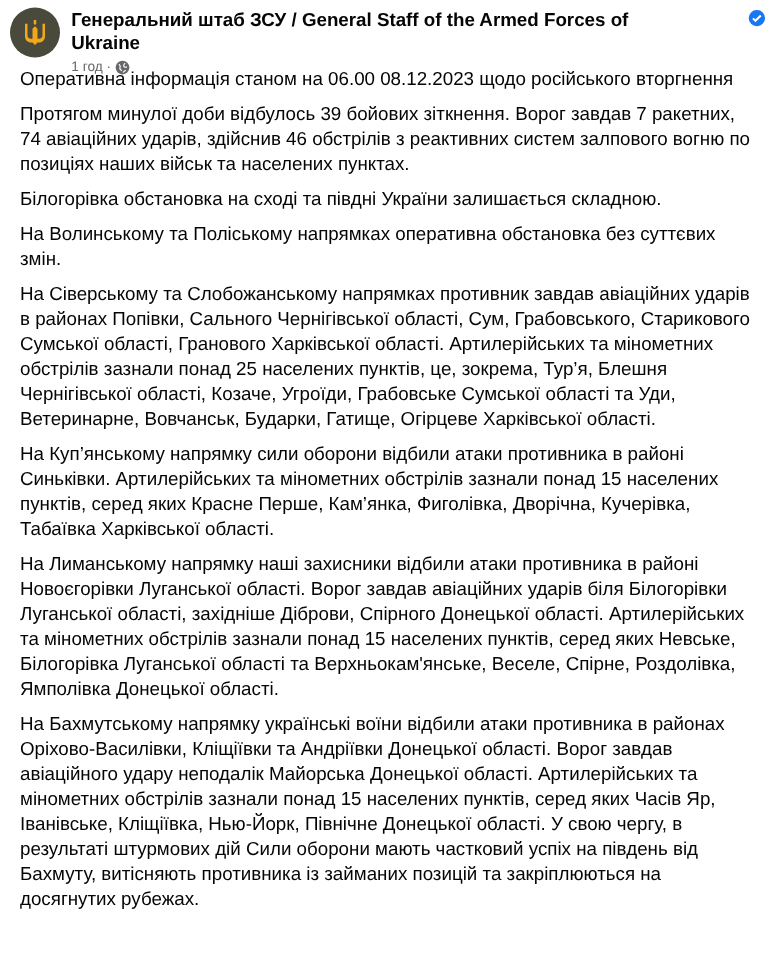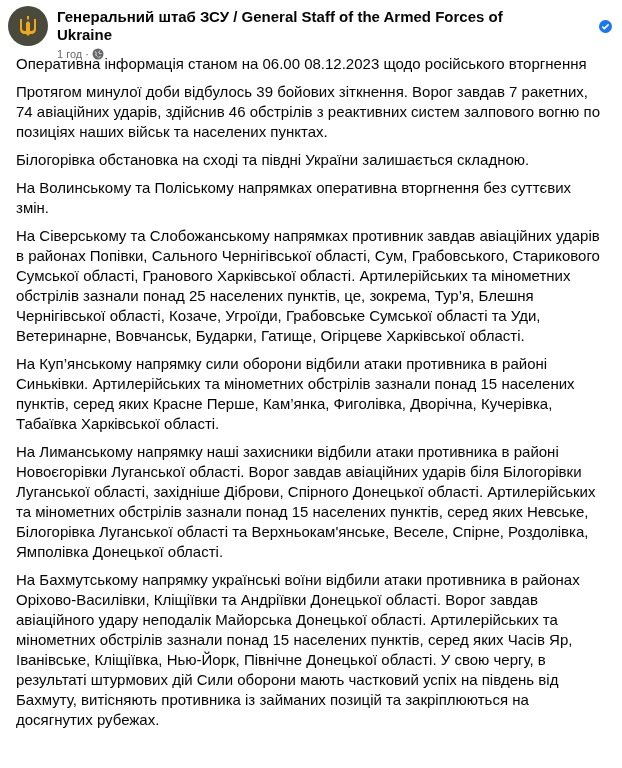--- a/index.html
+++ b/index.html
@@ -2,21 +2,21 @@
 <html><head>
 <meta charset="utf-8">
 <style>
   html, body { margin:0; padding:0; background:#ffffff; }
   body { width:622px; height:768px; overflow:hidden; font-family:"Liberation Sans", sans-serif; color:#050505; }
   .post { padding:6px 10px 0 16px; }
   .header { display:flex; align-items:flex-start; height:40px; margin-left:-8px; }
   .avatar { width:40px; height:40px; border-radius:50%; background:#4a4a3c; display:flex; align-items:center; justify-content:center; flex-shrink:0; }
   .avatar svg { width:18px; height:20px; }
   .meta { margin-left:9px; padding-top:2px; }
-  .page-name { font-weight:bold; font-size:15px; color:#050505; display:flex; align-items:center; line-height:18px;gap:45px; }
+  .page-name { font-weight:bold; font-size:15px; color:#050505; display:flex; align-items:flex-start; line-height:18px;gap:45px; }
   .badge { display:inline-block; width:13px; height:13px; border-radius:50%; background:#1877f2; margin-left:5px; position:relative; }
   .badge svg { position:absolute; left:2px; top:2px; width:9px; height:9px; }
   .sub { font-size:11px; color:#65676b; display:flex; align-items:center; line-height:18px; margin-top:1px; }
   .sub .globe { display:inline-block; width:12px; height:12px; margin-left:3px; }
   .body { margin-top:8px; font-size:15px; line-height:20px; padding-right:4px; }
   .body p { margin:0 0 8px 0; }
 </style>
 </head>
 <body>
 
@@ -44,20 +44,20 @@
           <path d="M3 3.5c1 .5 1.5 1.5 1 2.5s.5 2 1.5 2.5M8 2.5c-.5 1-1.5 1.5-1 2.5s1.5 1 2.5.5M6.5 10c.5-1 1.5-1 2-2" stroke="#fff" stroke-width="0.9" fill="none"></path>
         </svg>
       </div>
     </div>
   </div>
 
   <div class="body">
     <p>Оперативна інформація станом на 06.00 08.12.2023 щодо російського вторгнення</p>
     <p>Протягом минулої доби відбулось 39 бойових зіткнення. Ворог завдав 7 ракетних, 74 авіаційних ударів, здійснив 46 обстрілів з реактивних систем залпового вогню по позиціях наших військ та населених пунктах.</p>
     <p>Білогорівка обстановка на сході та півдні України залишається складною.</p>
-    <p>На Волинському та Поліському напрямках оперативна вторгнення без суттєвих змін.</p>
+    <p>На Волинському та Поліському напрямках оперативна обстановка без суттєвих змін.</p>
     <p>На Сіверському та Слобожанському напрямках противник завдав авіаційних ударів в районах Попівки, Сального Чернігівської області, Сум, Грабовського, Старикового Сумської області, Гранового Харківської області. Артилерійських та мінометних обстрілів зазнали понад 25 населених пунктів, це, зокрема, Тур’я, Блешня Чернігівської області, Козаче, Угроїди, Грабовське Сумської області та Уди, Ветеринарне, Вовчанськ, Бударки, Гатище, Огірцеве Харківської області.</p>
     <p>На Куп’янському напрямку сили оборони відбили атаки противника в районі Синьківки. Артилерійських та мінометних обстрілів зазнали понад 15 населених пунктів, серед яких Красне Перше, Кам’янка, Фиголівка, Дворічна, Кучерівка, Табаївка Харківської області.</p>
     <p>На Лиманському напрямку наші захисники відбили атаки противника в районі Новоєгорівки Луганської області. Ворог завдав авіаційних ударів біля Білогорівки Луганської області, західніше Діброви, Спірного Донецької області. Артилерійських та мінометних обстрілів зазнали понад 15 населених пунктів, серед яких Невське, Білогорівка Луганської області та Верхньокам'янське, Веселе, Спірне, Роздолівка, Ямполівка Донецької області.</p>
     <p>На Бахмутському напрямку українські воїни відбили атаки противника в районах Оріхово-Василівки, Кліщіївки та Андріївки Донецької області. Ворог завдав авіаційного удару неподалік Майорська Донецької області. Артилерійських та мінометних обстрілів зазнали понад 15 населених пунктів, серед яких Часів Яр, Іванівське, Кліщіївка, Нью-Йорк, Північне Донецької області. У свою чергу, в результаті штурмових дій Сили оборони мають частковий успіх на південь від Бахмуту, витісняють противника із займаних позицій та закріплюються на досягнутих рубежах.</p>
 
   </div>
 </div>
 
 </body></html>

